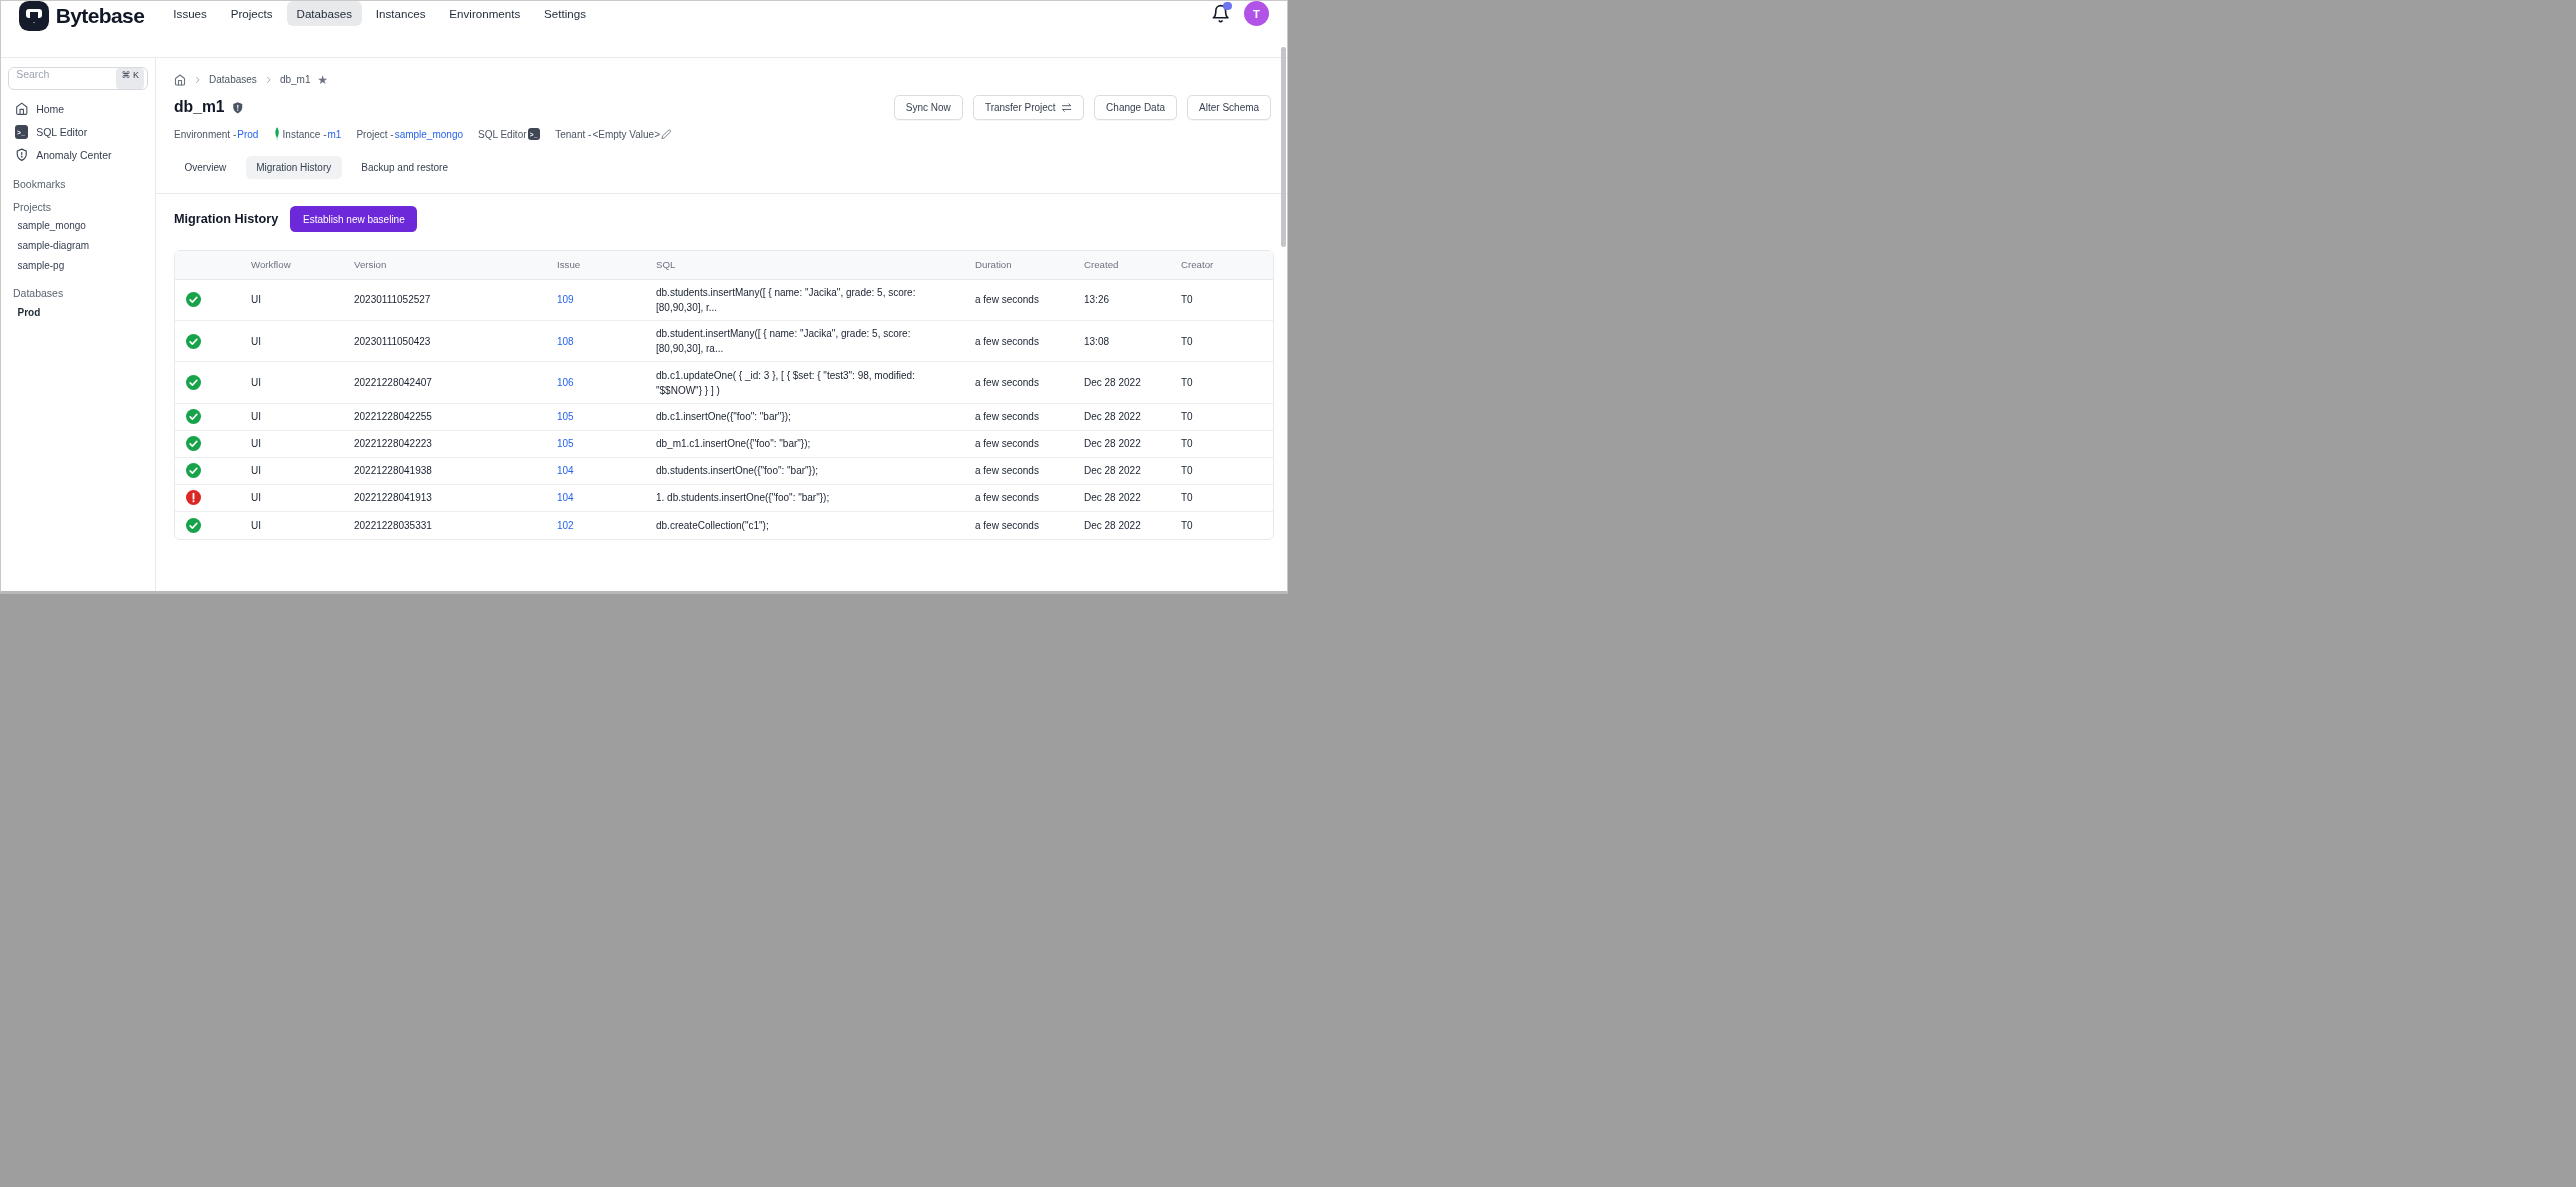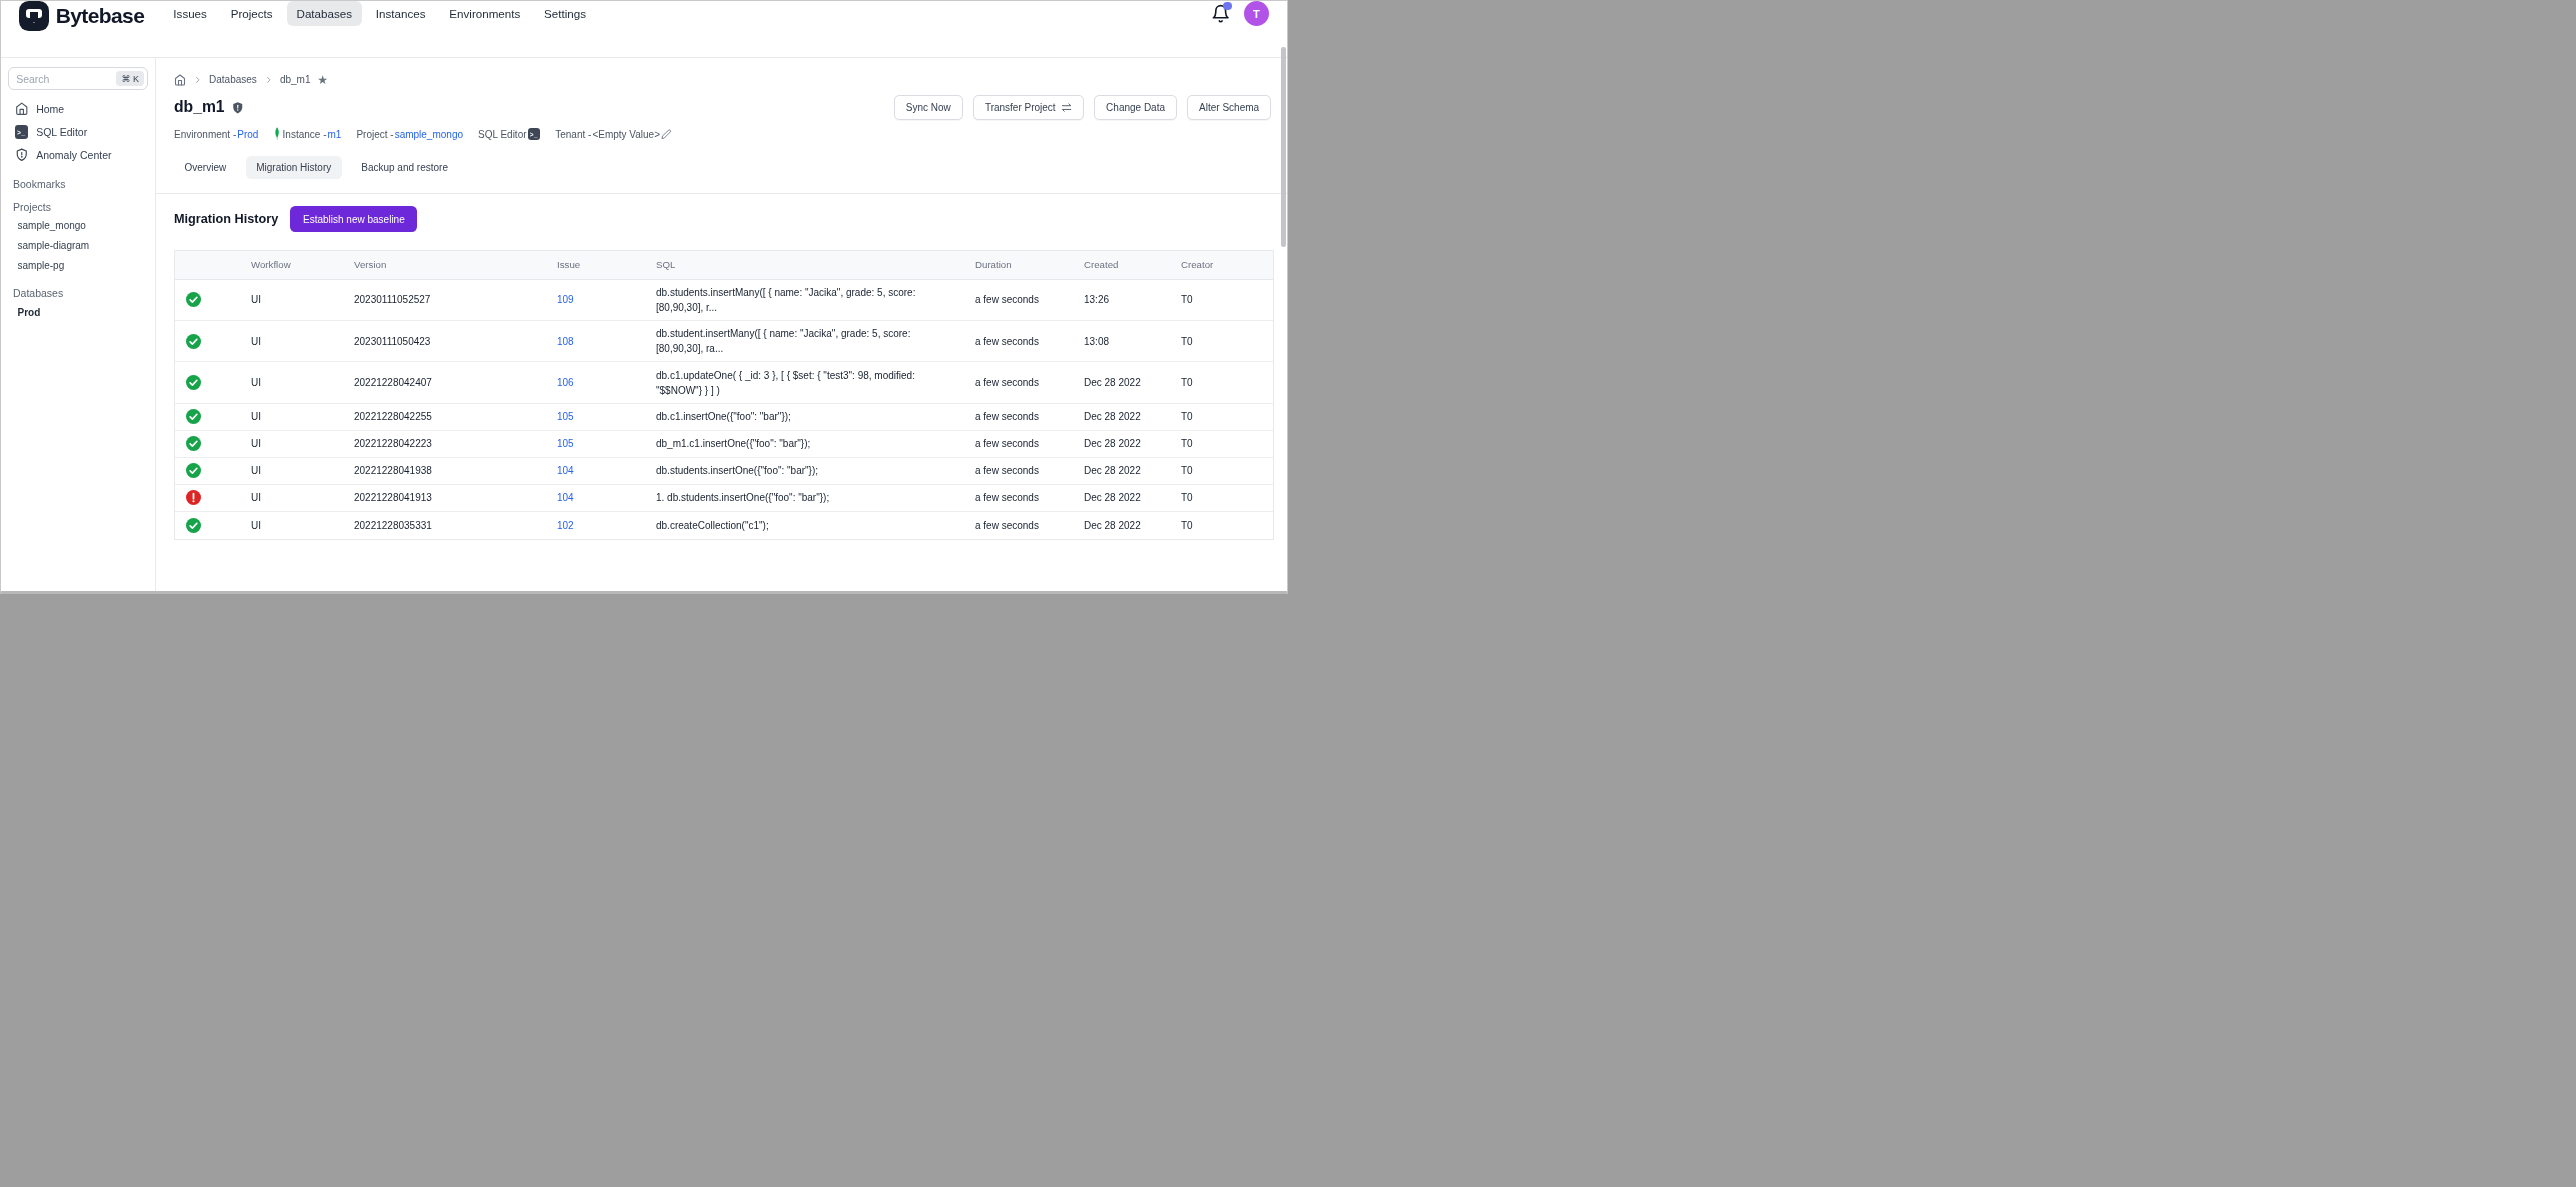--- a/index.html
+++ b/index.html
@@ -22,21 +22,21 @@
   .topnav-item.active{ background:#e8e9eb; }
   .topbar-right{ margin-left:auto; display:flex; align-items:center; gap:13.5px; }
   .bell-wrap{ position:relative; width:19.4px; height:19.4px; }
   .bell-dot{ position:absolute; right:-1.5px; top:-2.2px; width:8.2px; height:8.2px; border-radius:50%; background:#6d75f2; }
   .avatar{ width:25.4px; height:25.4px; border-radius:50%; background:#b253e8; color:#fff; font-size:11.2px; font-weight:700; display:flex; align-items:center; justify-content:center; }
   
   .shell{ display:flex; height:548px; }
   .sidebar{ width:155px; flex:0 0 auto; border-right:0.7px solid #e7e9ec; padding:7.5px 6px; }
   .main{ flex:1; position:relative; padding:0 15.7px 0 18px; overflow:hidden; }
   
-  .search-box{ height:23px; border:0.7px solid #d6d9de; border-radius:6px; display:flex; align-items:center; padding:0 3px 0 7.5px; margin:1.5px 0.7px 7.5px 0.7px; }
+  .search-box{ height:23px; border:0.7px solid #d6d9de; border-radius:6px; display:flex; padding:0 3px 0 7.5px; margin:1.5px 0.7px 7.5px 0.7px; }
   .search-box .ph{ color:#9ca3af; font-size:10.5px; flex:1; }
   .kbd{ background:#e7e9ec; border-radius:3.7px; font-size:9px; color:#374151; padding:2.2px 5.2px; white-space:nowrap; }
   .snav-item{ display:flex; align-items:center; gap:8.2px; height:23px; padding:0 7.5px; border-radius:4.5px; cursor:pointer; }
   .snav-item .lbl{ font-size:10.5px; color:#374151; }
   .sqlicon{ width:13.5px; height:13.5px; background:#3f4756; border-radius:3px; color:#fff; font-size:6.7px; font-weight:700; display:flex; align-items:center; justify-content:center; letter-spacing:0.4px; }
   .sqlicon.small{ width:12.7px; height:12.7px; font-size:6.4px; }
   .section-label{ font-size:10.5px; color:#5b6470; padding:0 6px; margin-top:11.2px; }
   .section-item{ font-size:10px; color:#374151; padding:4.5px 6px 4.5px 10.5px; border-radius:4.5px; cursor:pointer; }
   .section-item.bold{ font-weight:700; color:#1f2937; }
   .proj-list{ margin-top:3px; }
@@ -54,21 +54,21 @@
   
   .tab-row{ display:flex; align-items:center; gap:9px; margin-top:15px; }
   .tab{ font-size:10px; color:#374151; padding:6px 10.5px; border-radius:5.2px; cursor:pointer; }
   .tab.active{ background:#f1f2f4; }
   .divider{ height:0.7px; background:#e7e9ec; margin:14px -15.7px 0 -18px; }
   
   .mig-row{ display:flex; align-items:center; gap:12px; margin-top:12.7px; }
   .mig-title{ font-size:12.7px; font-weight:700; color:#111827; }
   .btn-primary{ background:#6d28d9; color:#fff; border:none; border-radius:5.2px; padding:7.5px 12.7px; font-size:10px; cursor:pointer; font-family:inherit; }
   
-  .mtable{ width:1100px; margin-top:18px; border:0.7px solid #e7e9ec; border-radius:0; }
+  .mtable{ width:1100px; margin-top:18px; border:0.7px solid #e7e9ec; border-radius:6px; }
   .trow{ display:grid; grid-template-columns:76px 103px 203px 99px 319px 109px 97px 1fr; align-items:center; }
   .thead{ background:#f8f9fb; border-bottom:0.7px solid #e7e9ec; }
   .thead .cell{ font-size:9.7px; color:#6b7280; padding:8.2px 0; }
   .tbody .trow{ border-bottom:0.7px solid #ebedf0; min-height:27px; }
   .tbody .trow:last-child{ border-bottom:none; }
   .cell{ font-size:10px; color:#18212f; padding:5.2px 0; }
   .cell.sql{ padding-right:22.4px; line-height:1.5; word-break:break-word; }
   .cell.status{ padding-left:11.2px; }
   .issue-link{ color:#2563eb; text-decoration:none; cursor:pointer; }
   .sicon{ width:15px; height:15px; display:block; }

